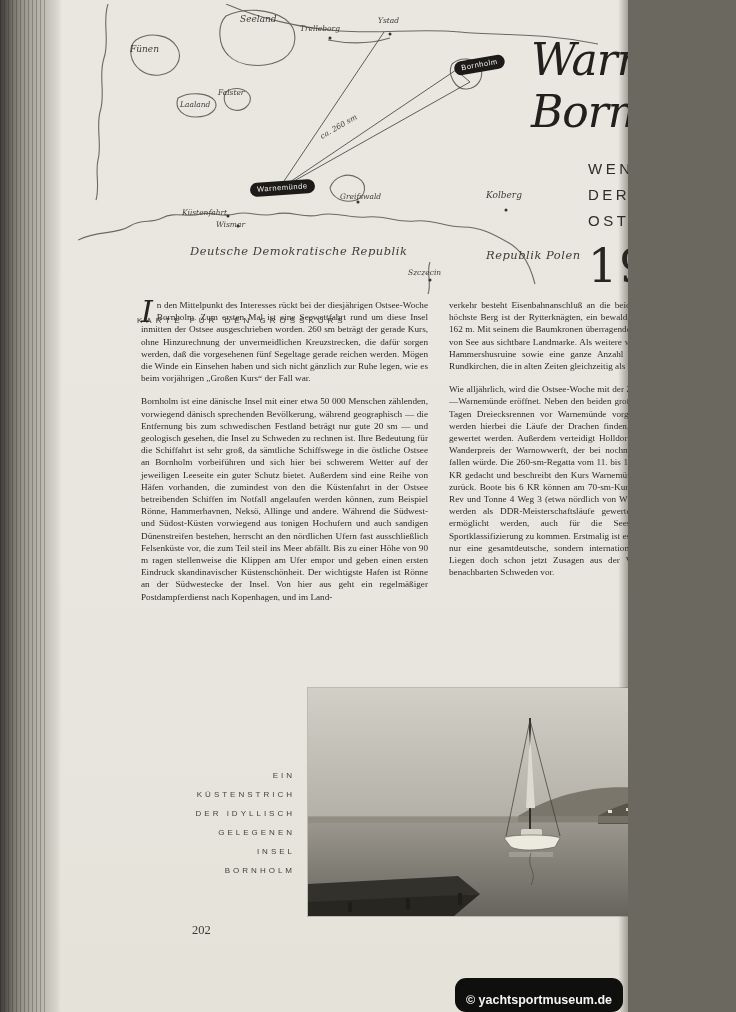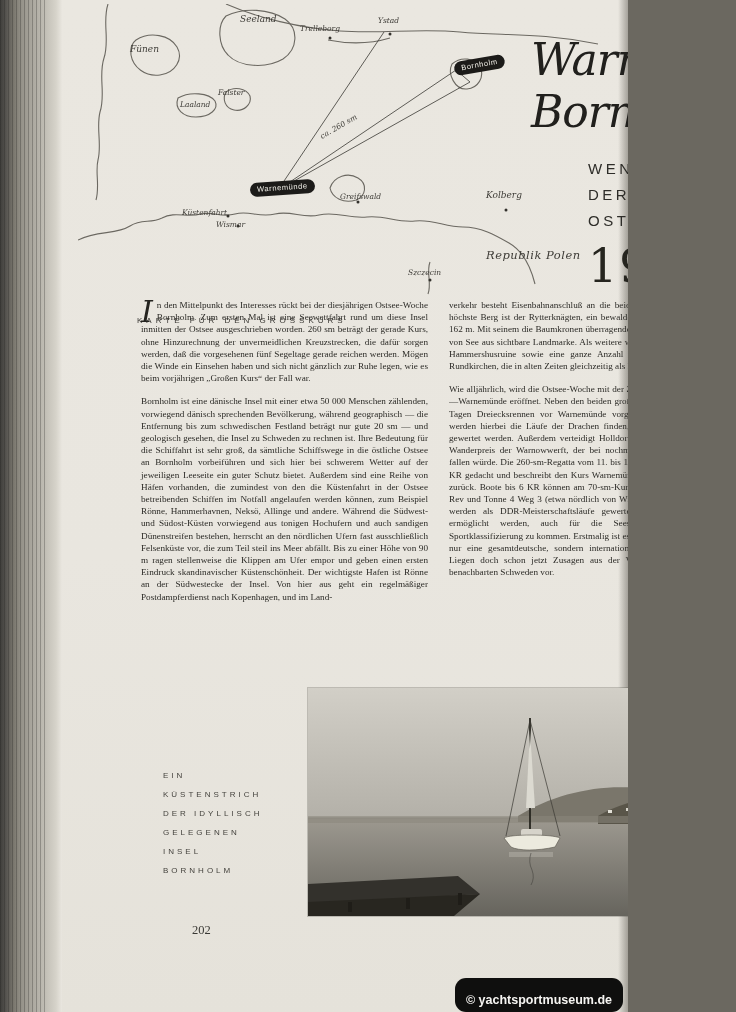--- a/index.html
+++ b/index.html
@@ -37,21 +37,21 @@
   .col-left{left:141px;width:287px;}
   .col-right{left:449px;width:296px;}
   .dropcap{float:left;font:italic 30px/23px "DejaVu Serif",serif;margin:1px 4px 0 0;color:#24231f;}
   .sig{float:right;padding-left:12px;}
 
   
   .photo{position:absolute;left:308px;top:688px;width:418px;height:228px;z-index:3;
          box-shadow:0 0 0 1px rgba(60,58,52,.25);}
   .photo svg{display:block;}
   .photo-caption{position:absolute;left:163px;top:766px;width:132px;z-index:2;
-      font:8px/19px "Liberation Sans",sans-serif;letter-spacing:3px;color:#45433e;text-align:left;white-space:nowrap;}
+      font:8px/19px "Liberation Sans",sans-serif;letter-spacing:3px;color:#45433e;text-align:right;white-space:nowrap;}
 
   .pagenum{position:absolute;left:152px;top:923px;font:12.5px "Liberation Serif",serif;color:#3a3935;margin-left:40px;}
   .watermark{position:absolute;right:5px;top:978px;background:#0f0f0e;color:#f6f5f2;
       font:600 12.5px/16px "Liberation Sans",sans-serif;padding:14px 11px 4px;border-radius:11px;z-index:5;}
 </style>
 </head>
 <body>
 
 <div class="scan">
   <div class="binding"></div>
@@ -95,20 +95,21 @@
     <span class="mlabel tiny" style="left:300px;top:12px">Ystad</span>
     <span class="mbox" style="left:376px;top:54px;transform:rotate(-10deg)">Bornholm</span>
     <span class="mlabel" style="left:408px;top:186px">Kolberg</span>
     <span class="mbox" style="left:172px;top:177px;transform:rotate(-4deg)">Warnemünde</span>
     <span class="mlabel tiny" style="left:104px;top:204px">Küstenfahrt</span>
     <span class="mlabel tiny" style="left:138px;top:216px">Wismar</span>
     <span class="mlabel tiny" style="left:262px;top:188px">Greifswald</span>
     <span class="mlabel tiny" style="left:102px;top:96px">Laaland</span>
     <span class="mlabel tiny" style="left:140px;top:84px">Falster</span>
     <span class="mlabel tiny" style="left:330px;top:264px">Szczecin</span>
+    <span class="mlabel big" style="left:112px;top:240px">Deutsche Demokratische Republik</span>
     <span class="mlabel big" style="left:408px;top:244px">Republik Polen</span>
     <span class="mlabel tiny" style="left:240px;top:118px;transform:rotate(-30deg)">ca. 260 sm</span>
   </div>
   <div class="map-caption">KARTE FÜR DEN GROSSKURS</div>
 
   <div class="masthead">
     <div class="title">Warnemünde</div>
     <div class="title">Bornholm</div>
     <div class="sub">
       <div>WENDEMARKEN</div>

